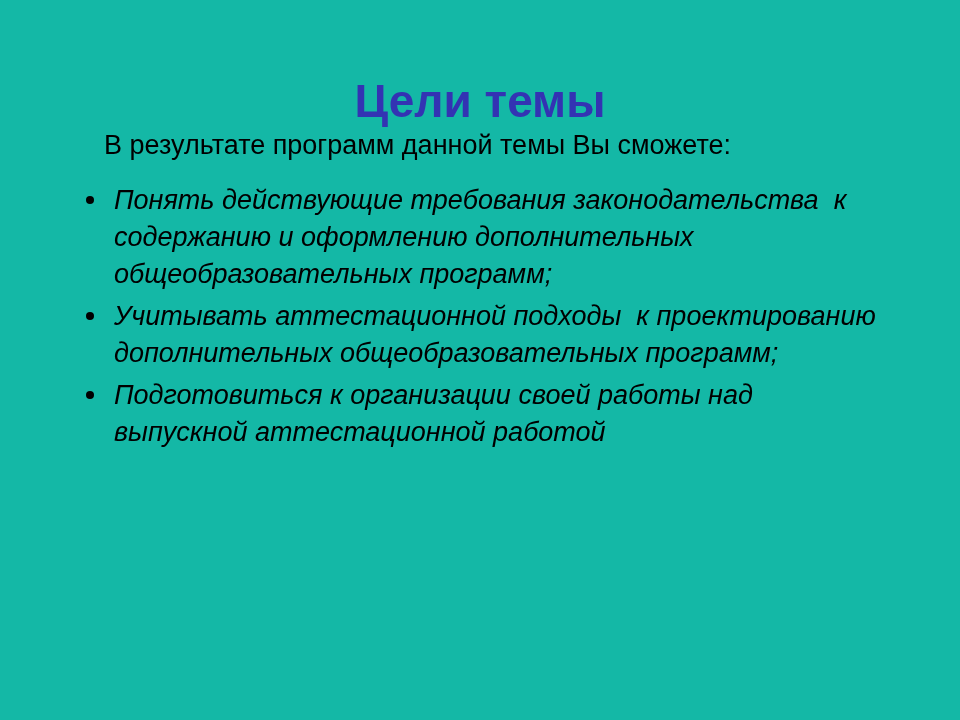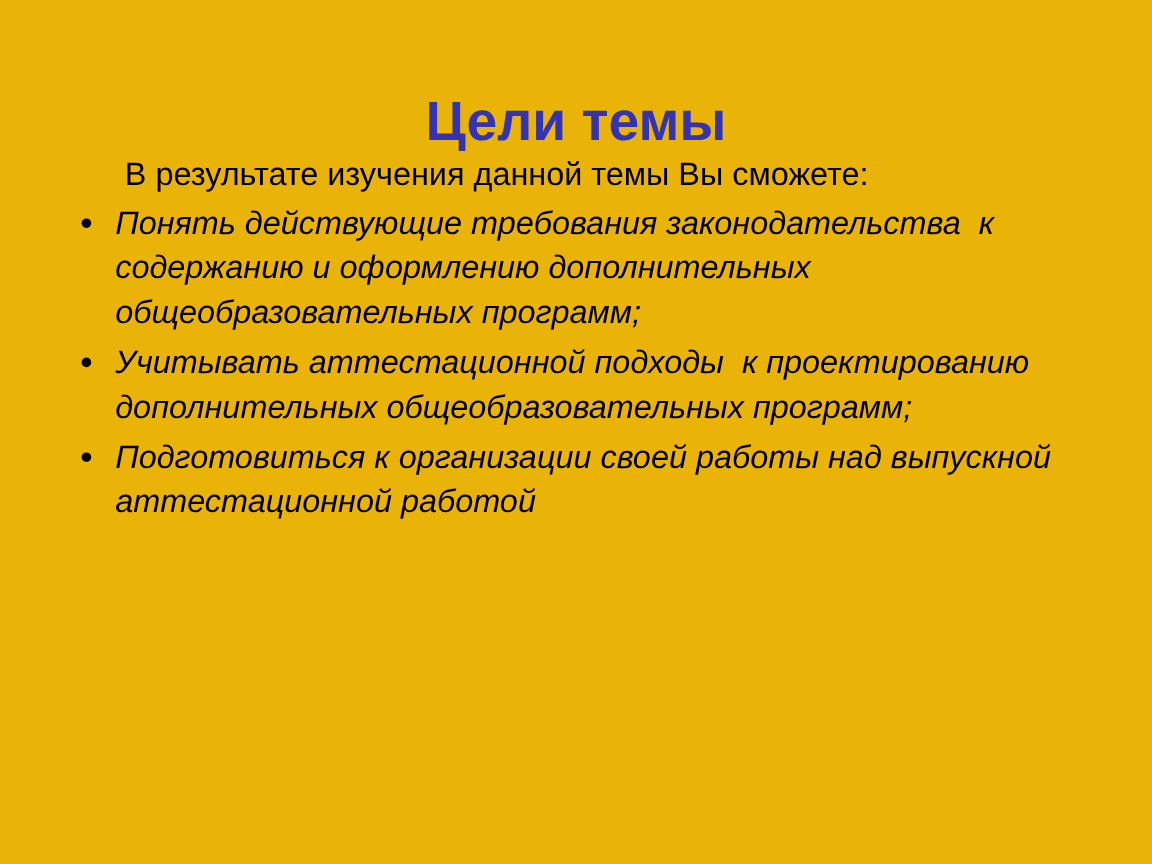--- a/index.html
+++ b/index.html
@@ -11,21 +11,21 @@
     height: 720px;
     background: #ffffff;
     font-family: "Liberation Sans", "DejaVu Sans", sans-serif;
     overflow: hidden;
   }
 
   .slide {
     position: relative;
     width: 960px;
     height: 720px;
-    background: #eab308;
+    background: #14b8a6;
     box-sizing: border-box;
   }
 
   
   .slide-title {
     position: absolute;
     left: 0;
     top: 46px;
     width: 960px;
     text-align: center;
@@ -50,21 +50,21 @@
     font-size: 27px;
     font-style: normal;
     font-weight: normal;
     line-height: 1.32;
     color: #000000;
     white-space: pre;
   }
 
   .bullet-list {
     list-style: none;
-    margin: 0;
+    margin: 18px;
     padding: 0;
   }
 
   .bullet-item {
     position: relative;
     margin: 0 0 5px 0;
     padding-left: 36px;
     font-size: 27px;
     font-style: italic;
     font-weight: normal;
@@ -89,21 +89,21 @@
 </style>
 </head>
 <body>
 
 <div class="slide">
 
   <h1 class="slide-title">Цели темы</h1>
 
   <div class="body-block">
 
-    <p class="lead-line">В результате изучения данной темы Вы сможете:</p>
+    <p class="lead-line">В результате программ данной темы Вы сможете:</p>
 
     <ul class="bullet-list">
 
       <li class="bullet-item">
         <span class="bullet-dot"></span>
         <span class="bullet-text">Понять действующие требования законодательства  к содержанию и оформлению дополнительных общеобразовательных программ;</span>
       </li>
 
       <li class="bullet-item">
         <span class="bullet-dot"></span>

